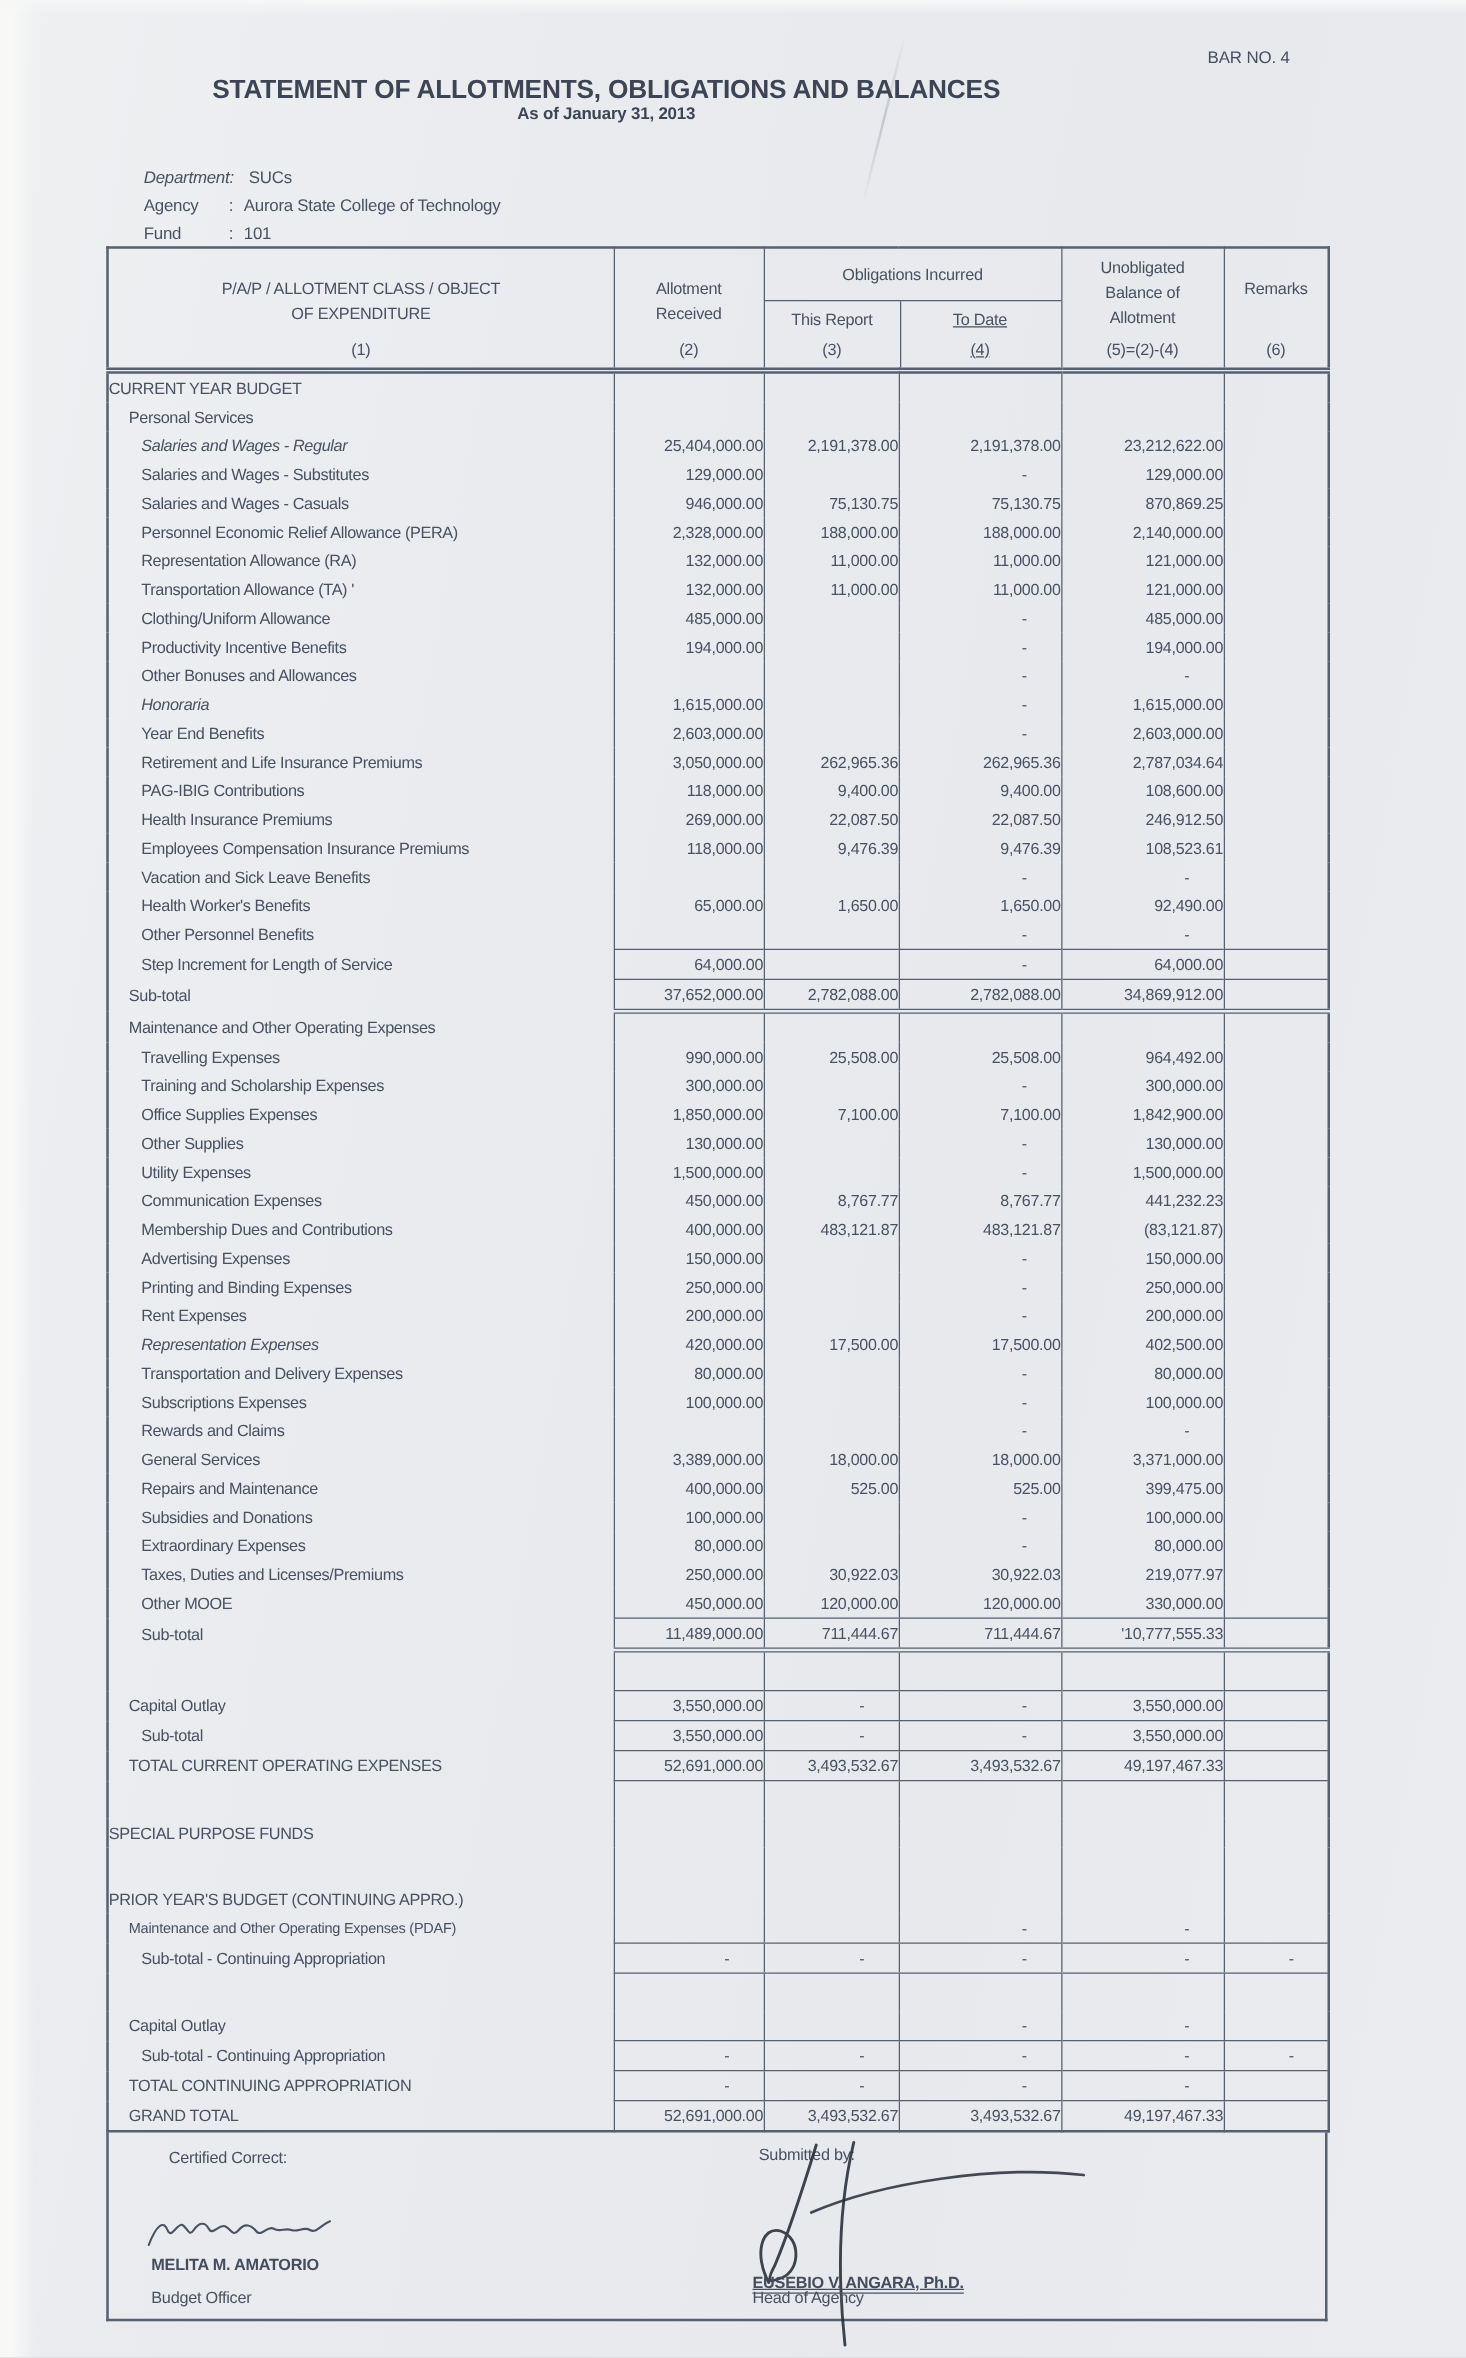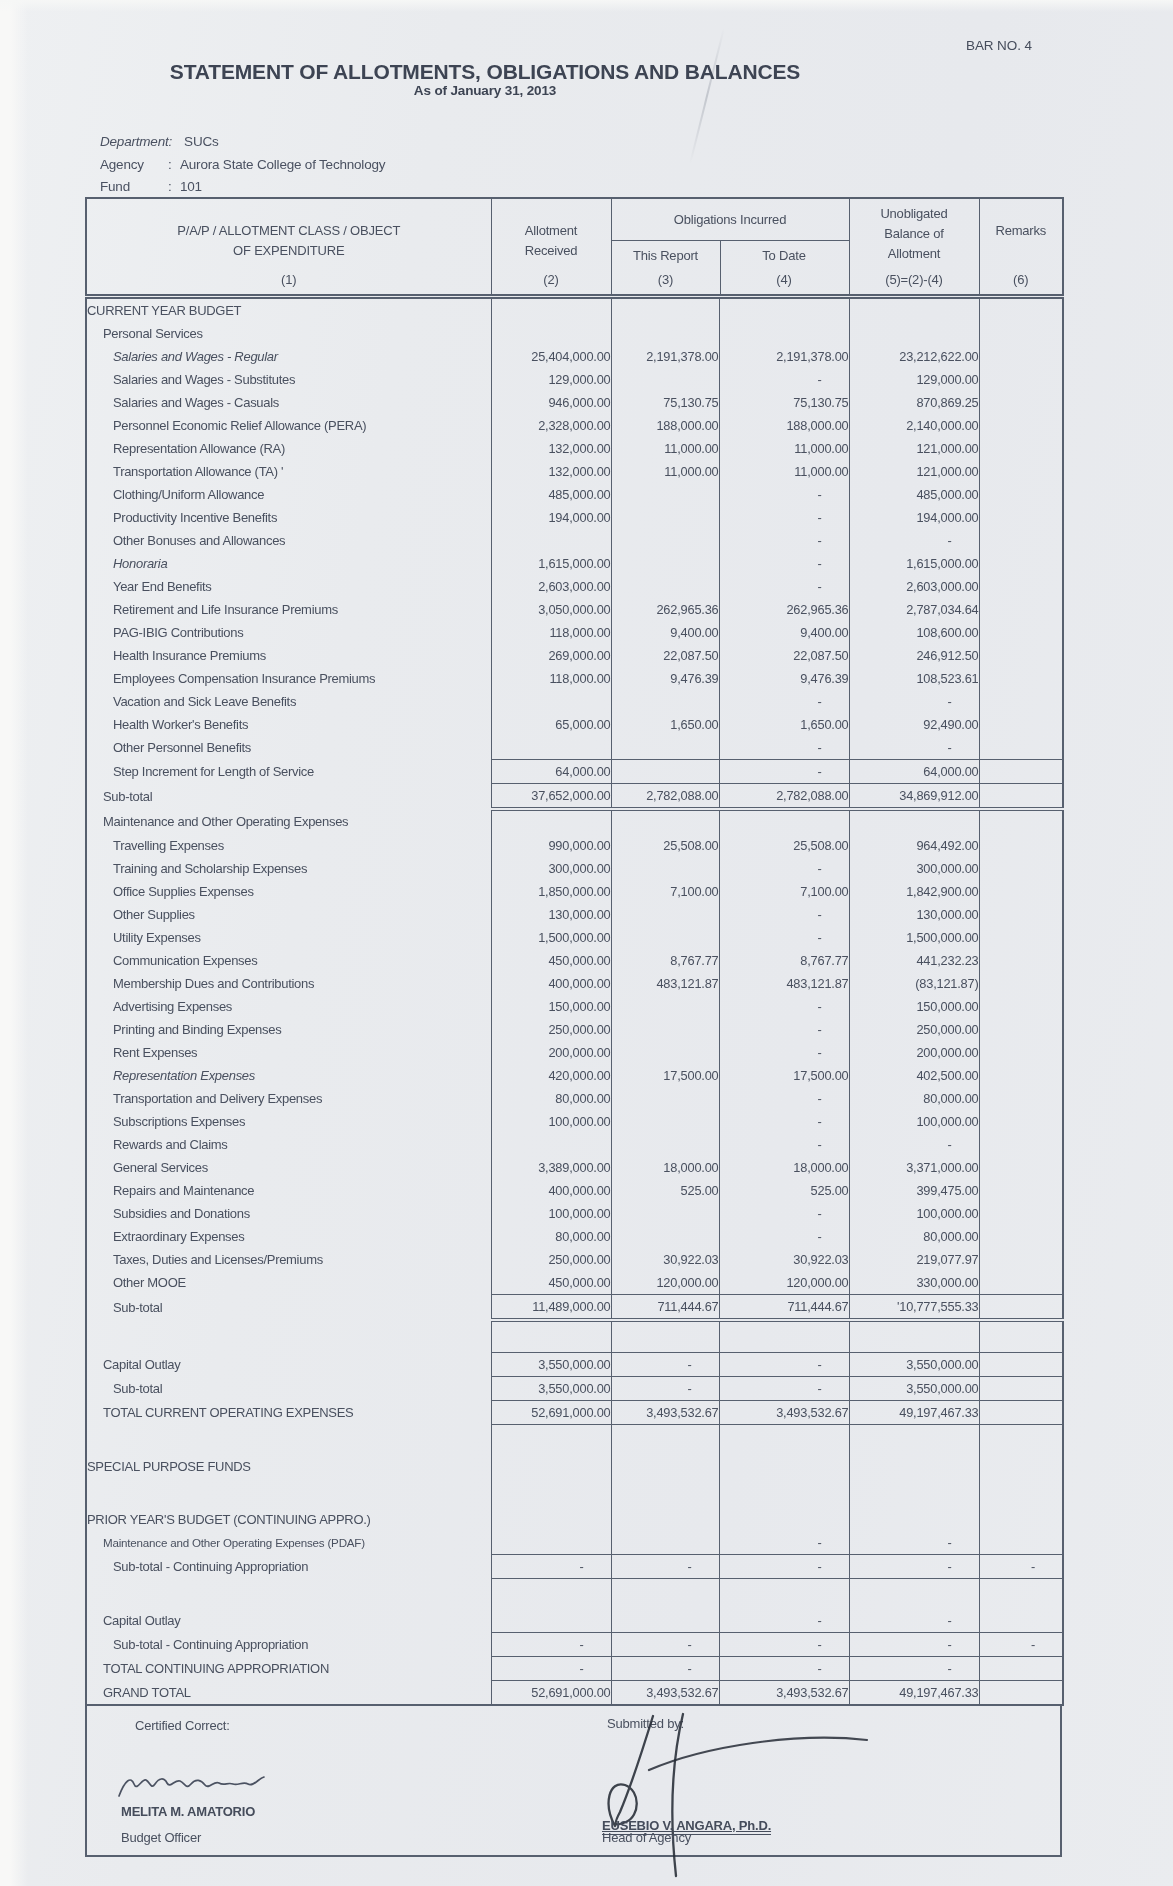--- a/index.html
+++ b/index.html
@@ -17,21 +17,21 @@
   .edge-right{position:absolute;right:0;top:0;width:16px;height:100%;
     background:linear-gradient(to left,#f2f3f3,rgba(242,243,243,0));}
   .crease{position:absolute;left:706px;top:26px;width:2px;height:140px;
     background:linear-gradient(to bottom,rgba(140,146,158,0),rgba(140,146,158,.4),rgba(140,146,158,0));
     transform:rotate(14deg);}
   .bar-no{position:absolute;left:966px;top:38px;font-size:13.5px;letter-spacing:-.1px;color:#464d5c;}
   .doc-title{position:absolute;left:85px;top:60px;width:800px;text-align:center;
     font-size:21px;font-weight:700;letter-spacing:-.15px;color:#3d4453;}
   .doc-subtitle{position:absolute;left:85px;top:83px;width:800px;text-align:center;
     font-size:13.5px;font-weight:700;letter-spacing:-.15px;color:#3d4453;}
-  .meta{position:absolute;left:100px;top:134px;font-size:13.5px;letter-spacing:-.2px;}
+  .meta{position:absolute;left:115px;top:134px;font-size:13.5px;letter-spacing:-.2px;}
   .meta-row{height:22.5px;white-space:nowrap;}
   .mlabel{display:inline-block;min-width:68px;}
   .mlabel.it{font-style:italic;}
   .msep{display:inline-block;width:12px;text-align:left;}
   .mvalue{letter-spacing:-.2px;}
 
   .doc-table{position:absolute;left:85px;top:197px;width:977px;}
   table.saob{width:977px;border-collapse:collapse;table-layout:fixed;
     border:2.2px solid #57606f;}
   table.saob th, table.saob td{padding:0;font-weight:400;color:#49505f;}
@@ -41,21 +41,21 @@
   .hc{display:flex;flex-direction:column;height:95px;}
   .hc .pt{margin-top:22px;}
   .hc.tall .pt{margin-top:5px;}
   .hc .hnum{margin-top:auto;margin-bottom:4px;}
   .grp{display:flex;flex-direction:column;height:95px;}
   .grp-top{height:41px;line-height:41px;border-bottom:1.8px solid #57606f;}
   .grp-cols{display:flex;flex:1;}
   .gc{width:108px;display:flex;flex-direction:column;}
   .gc span:first-child{margin-top:5px;}
   .gc .gnum{margin-top:auto;margin-bottom:4px;}
-  .gc2{width:127px;border-left:1.8px solid #57606f;}
+  .gc2{width:127px;border-left:1.8px solid #57606f;text-decoration:underline;}
 
   tbody td{height:23px;line-height:23px;font-size:13px;overflow:hidden;white-space:nowrap;}
   tbody td:nth-child(n+2){border-left:1.8px solid #57606f;}
   td.lab{padding-left:6px;letter-spacing:-.3px;}
   td.lab.ind1{padding-left:16px;}
   td.lab.ind2{padding-left:26px;}
   td.lab.it{font-style:italic;}
   td.lab.sm{font-size:11.6px;letter-spacing:-.2px;}
   td.num{text-align:right;padding-right:7px;font-size:12.8px;letter-spacing:-.2px;color:#444b5a;}
   td.num.dash{padding-right:27px;}

